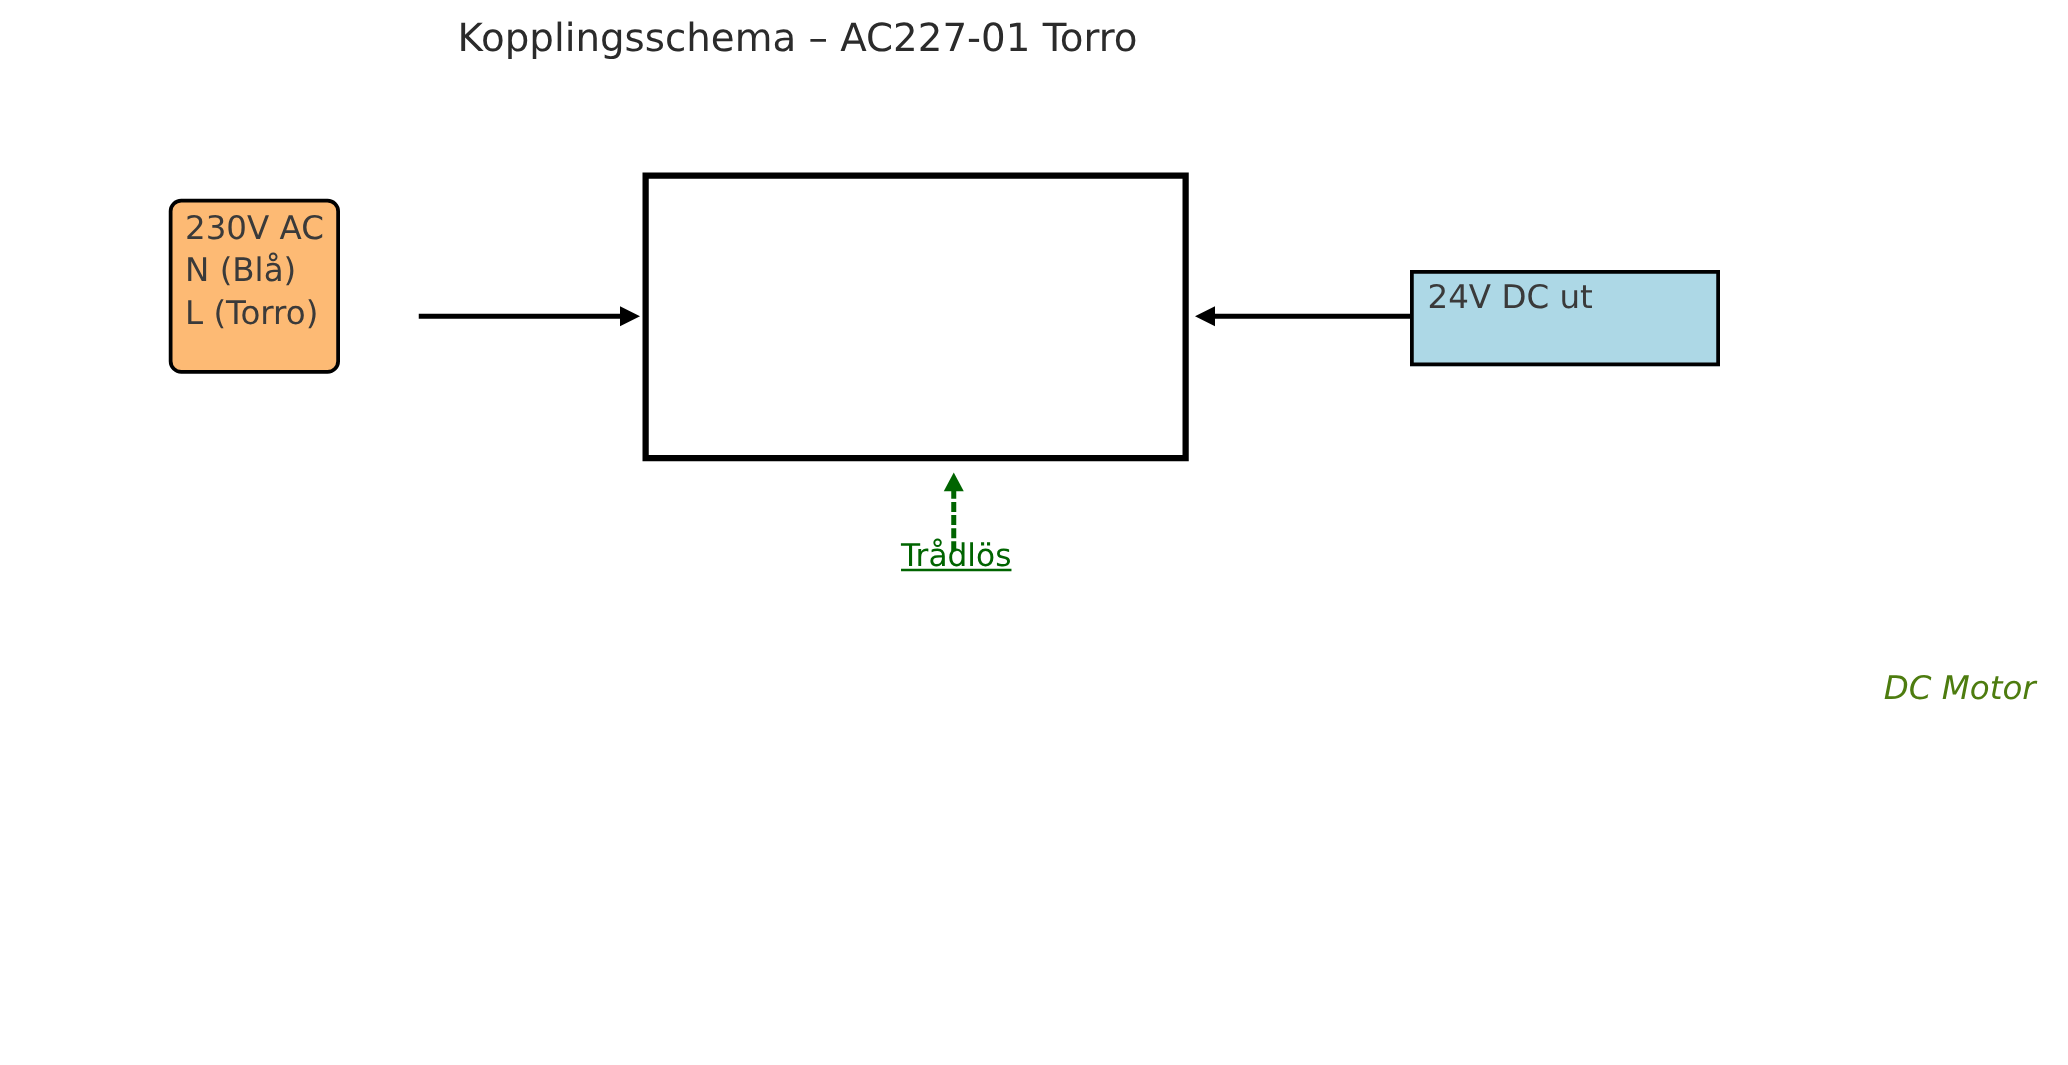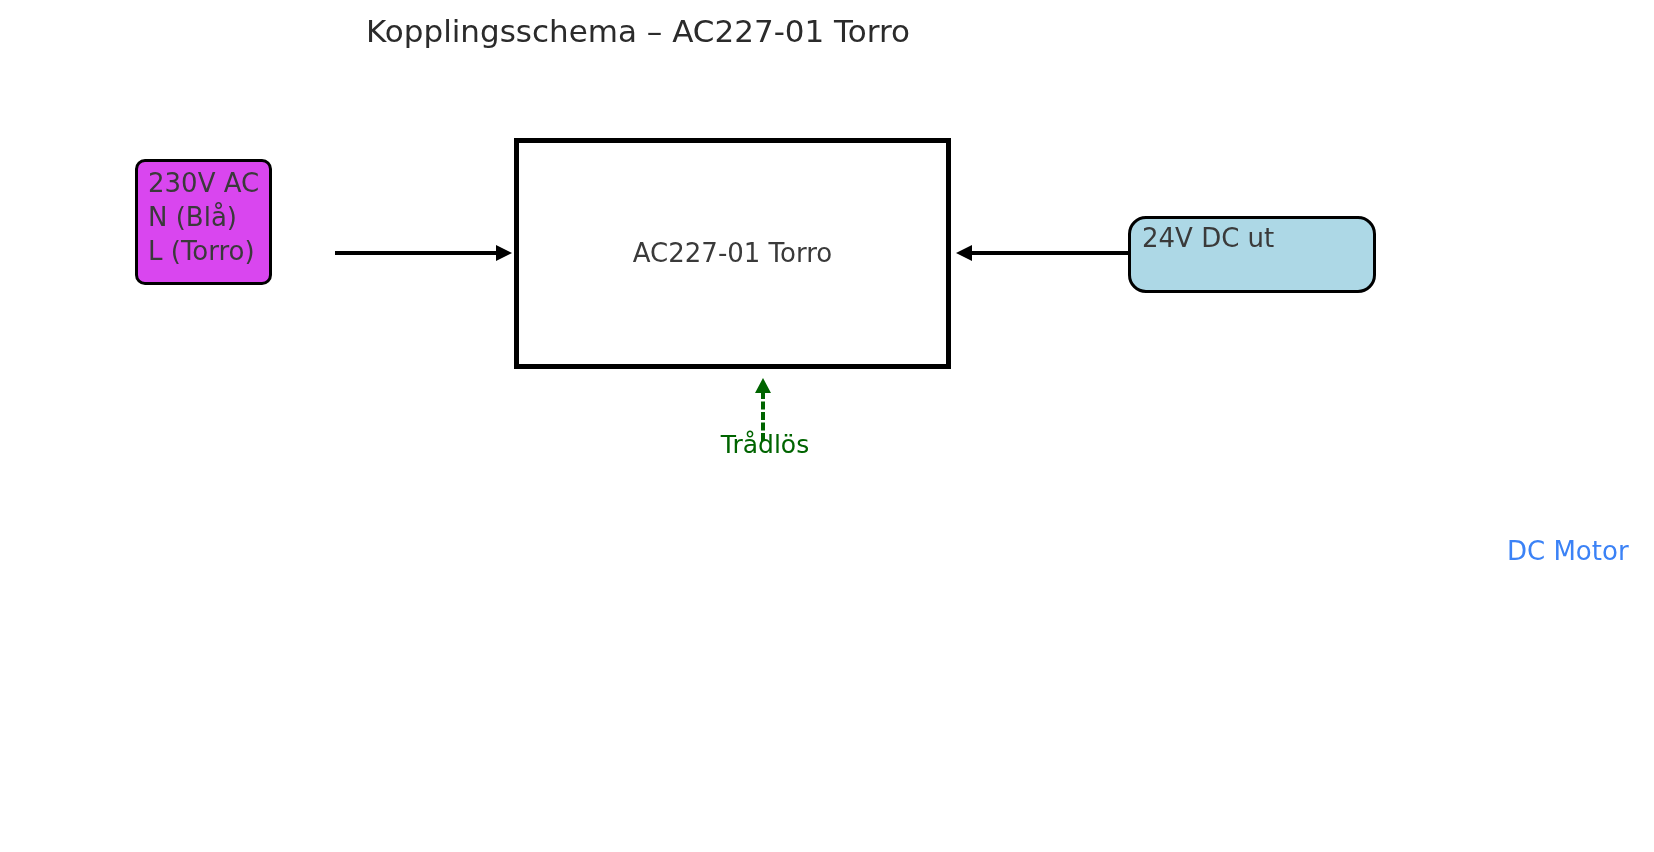--- a/index.html
+++ b/index.html
@@ -28,22 +28,22 @@
   .box {
     position: absolute;
     box-sizing: border-box;
     color: #3a3a3a;
     font-size: 26px;
   }
   .box-power {
     left: 135px;
     top: 159px;
     width: 137px;
-    height: 126px;
-    background: #d946ef;
+    height: 140px;
+    background: #fdba74;
     border: 3px solid #000000;
     border-radius: 10px;
     padding: 4px 0 0 10px;
     line-height: 34px;
   }
   .box-controller {
     left: 514px;
     top: 138px;
     width: 437px;
     height: 231px;
@@ -56,21 +56,21 @@
     text-align: center;
     line-height: 33px;
   }
   .box-motor {
     left: 1128px;
     top: 216px;
     width: 248px;
     height: 77px;
     background: #add8e6;
     border: 3px solid #000000;
-    border-radius: 18px;
+    border-radius: 0;
     padding: 3px 0 0 11px;
     line-height: 33px;
   }
   .hline {
     position: absolute;
     height: 4px;
     background: #000000;
   }
   .arrow-line-left {
     left: 335px;
@@ -119,48 +119,49 @@
   .rf-label {
     position: absolute;
     left: 765px;
     top: 431px;
     transform: translateX(-50%);
     text-align: center;
     color: #006400;
     font-size: 25px;
     line-height: 28px;
     white-space: nowrap;
+    text-decoration: underline;
   }
   .dc-motor-label {
     position: absolute;
     left: 1507px;
     top: 536px;
     font-size: 26px;
-    color: #3b82f6;
+    color: #4d7c0f;
     white-space: nowrap;
+    font-style: italic;
   }
 </style>
 </head>
 <body>
 
 <div class="canvas">
 
   <div class="title">Kopplingsschema – AC227-01 Torro</div>
 
   <div class="box box-power">
     <div>230V AC</div>
     <div>N (Blå)</div>
     <div>L (Torro)</div>
   </div>
 
   <div class="hline arrow-line-left"></div>
   <div class="head head-right"></div>
 
   <div class="box box-controller">
-    <div>AC227-01 Torro</div>
   </div>
 
   <div class="hline arrow-line-right"></div>
   <div class="head head-left"></div>
 
   <div class="box box-motor">
     <div>24V DC ut</div>
   </div>
 
   <div class="head head-up"></div>

